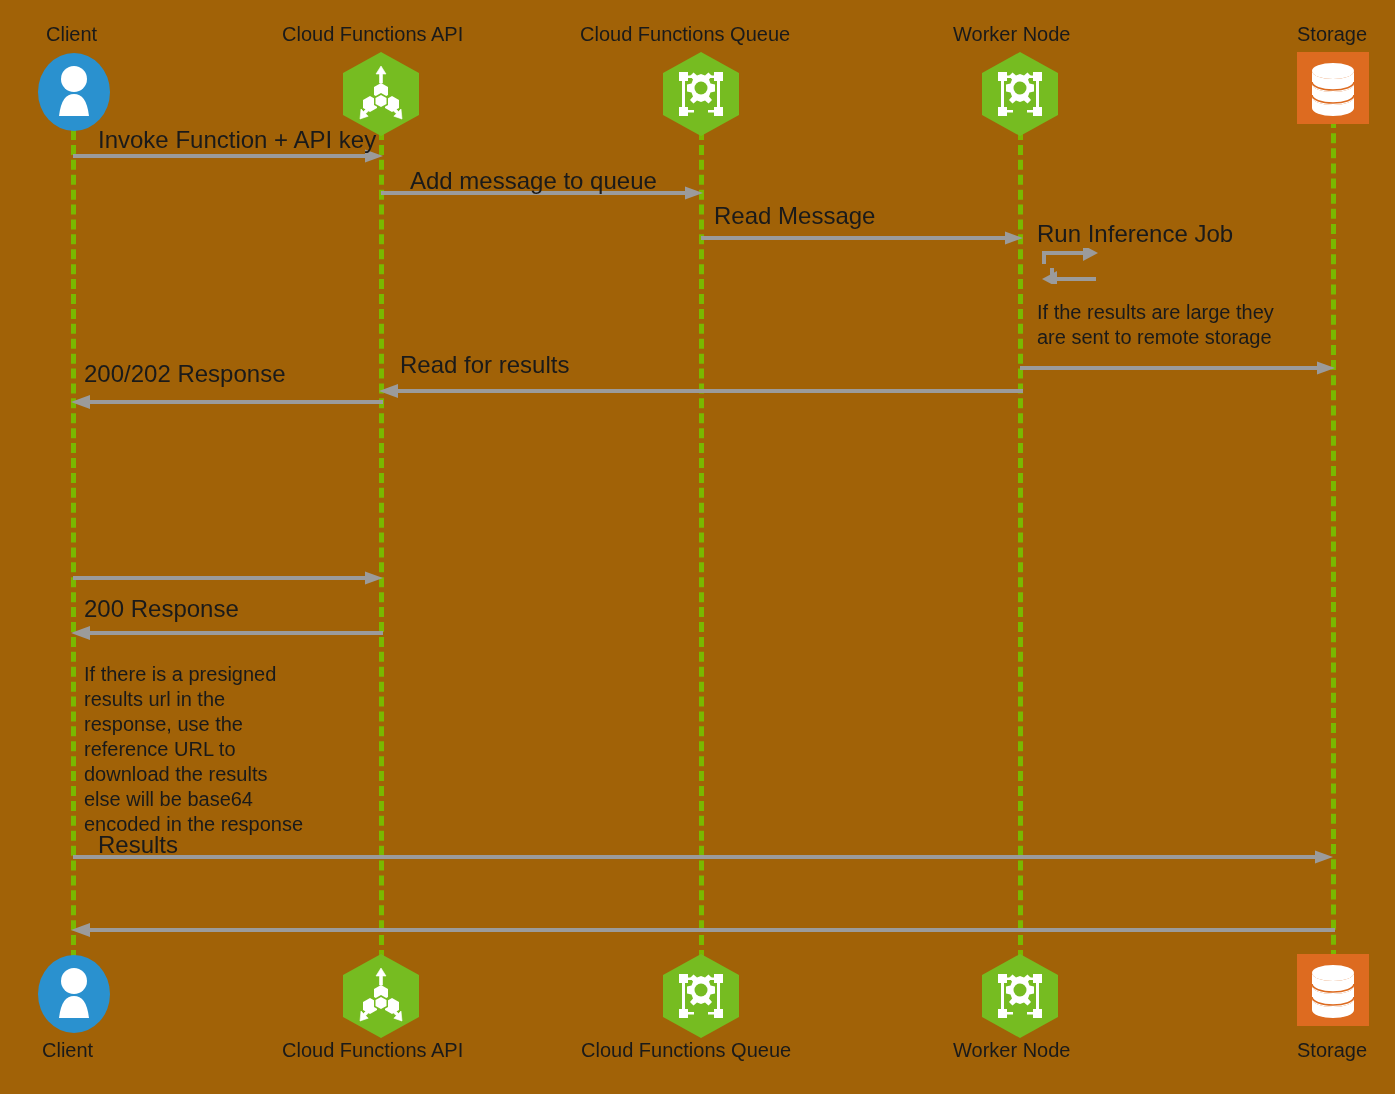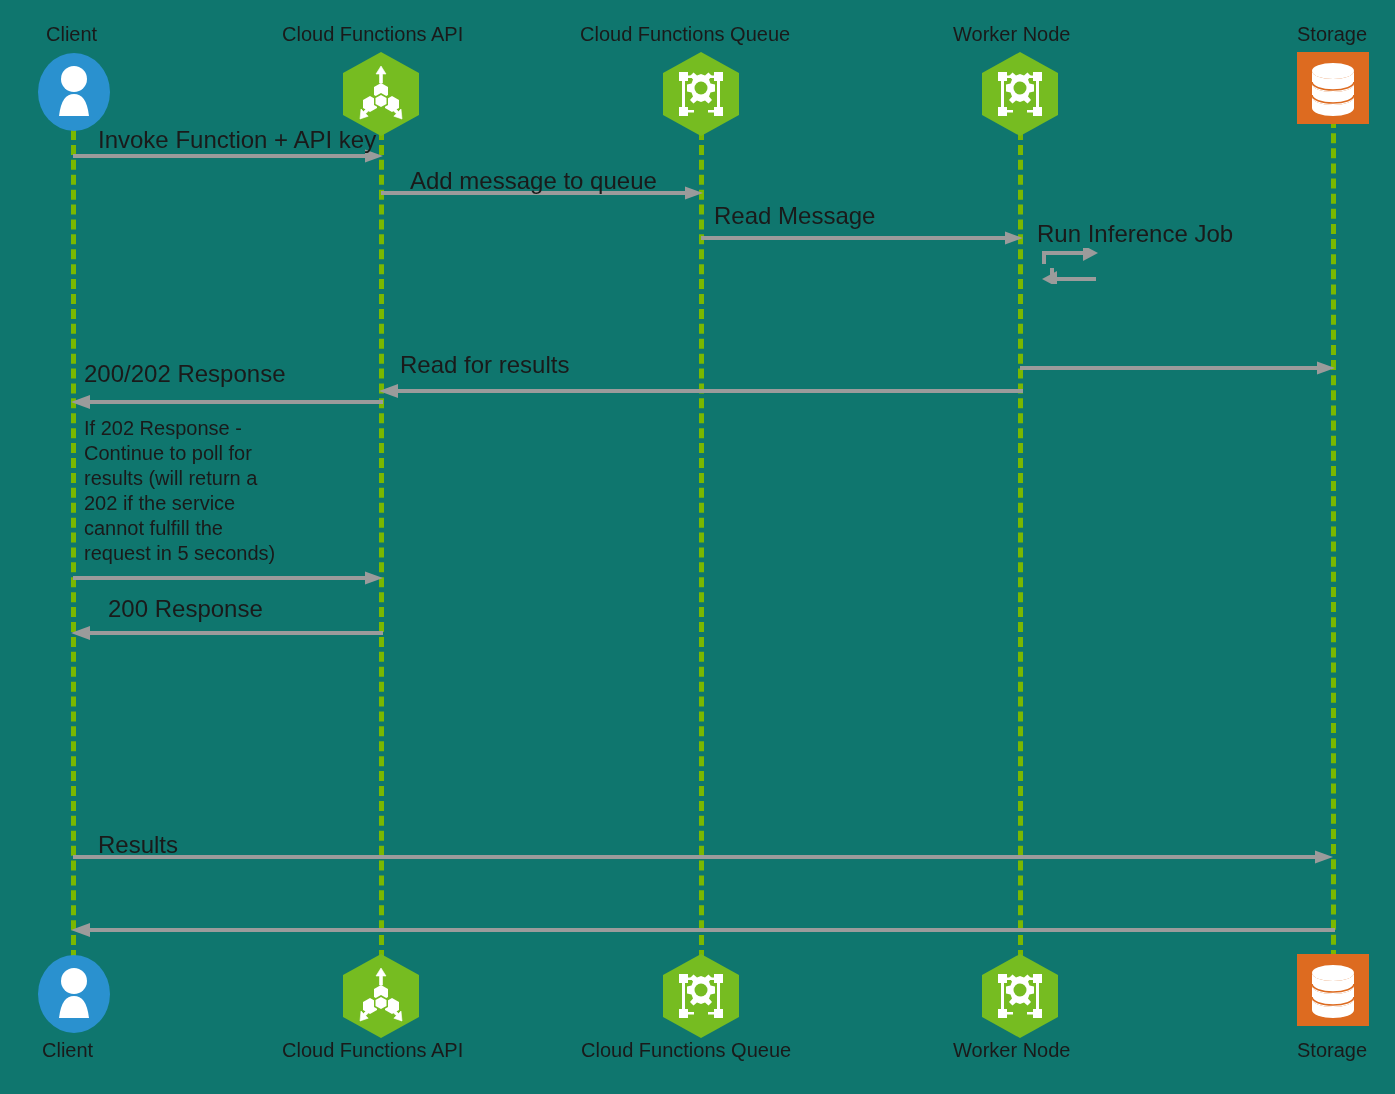--- a/index.html
+++ b/index.html
@@ -8,21 +8,21 @@
     background: #ffffff;
   }
   body {
     font-family: "Liberation Sans", sans-serif;
     color: #1a1a1a;
   }
   #canvas {
     position: relative;
     width: 1395px;
     height: 1094px;
-    background: #0f766e;
+    background: #a16207;
     overflow: hidden;
   }
   .lifeline {
     position: absolute;
     width: 0;
     border-left: 5px dashed #7ab800;
     top: 0;
   }
   .actor-label {
     position: absolute;
@@ -191,54 +191,57 @@
   <div class="msg-label" style="left:1037px; top:221px;">Run Inference Job</div>
   <svg class="loop-icon" style="left:1040px; top:248px;" width="60" height="36" viewBox="0 0 60 36">
     <g fill="none" stroke="#9b9b9b" stroke-width="4" stroke-linejoin="miter">
       <path d="M4 16 L4 5 L48 5"></path>
       <path d="M56 31 L12 31 L12 20"></path>
     </g>
     <polygon points="58,5 43,-3 43,13" fill="#9b9b9b"></polygon>
     <polygon points="2,31 17,23 17,39" fill="#9b9b9b"></polygon>
   </svg>
 
+  <div class="note-label" style="left:1037px; top:300px;">If the results are large they
+are sent to remote storage</div>
   <svg class="arrow-svg" style="left:1020px; top:361px;" width="317" height="14" viewBox="0 0 317 14">
     <line x1="0" y1="7" x2="303" y2="7" stroke="#9b9b9b" stroke-width="4"></line>
     <polygon points="315,7 297,0.5 297,13.5" fill="#9b9b9b"></polygon>
   </svg>
 
   <div class="msg-label" style="left:400px; top:352px;">Read for results</div>
   <svg class="arrow-svg" style="left:379px; top:384px;" width="644" height="14" viewBox="0 0 644 14">
     <line x1="14" y1="7" x2="644" y2="7" stroke="#9b9b9b" stroke-width="4"></line>
     <polygon points="0,7 19,0 19,14" fill="#9b9b9b"></polygon>
   </svg>
 
   <div class="msg-label" style="left:84px; top:361px;">200/202 Response</div>
   <svg class="arrow-svg" style="left:71px; top:395px;" width="312" height="14" viewBox="0 0 312 14">
     <line x1="14" y1="7" x2="312" y2="7" stroke="#9b9b9b" stroke-width="4"></line>
     <polygon points="0,7 19,0 19,14" fill="#9b9b9b"></polygon>
   </svg>
 
-  <div class="note-label" style="left:84px; top:416px;">If 202 Response -
-Continue to poll for
-results (will return a
-202 if the service
-cannot fulfill the
-request in 5 seconds)</div>
   <svg class="arrow-svg" style="left:73px; top:571px;" width="312" height="14" viewBox="0 0 312 14">
     <line x1="0" y1="7" x2="298" y2="7" stroke="#9b9b9b" stroke-width="4"></line>
     <polygon points="310,7 292,0.5 292,13.5" fill="#9b9b9b"></polygon>
   </svg>
 
-  <div class="msg-label" style="left:84px; top:596px;margin-left:24px;">200 Response</div>
+  <div class="msg-label" style="left:84px; top:596px;">200 Response</div>
   <svg class="arrow-svg" style="left:71px; top:626px;" width="312" height="14" viewBox="0 0 312 14">
     <line x1="14" y1="7" x2="312" y2="7" stroke="#9b9b9b" stroke-width="4"></line>
     <polygon points="0,7 19,0 19,14" fill="#9b9b9b"></polygon>
   </svg>
 
+  <div class="note-label" style="left:84px; top:662px;">If there is a presigned
+results url in the
+response, use the
+reference URL to
+download the results
+else will be base64
+encoded in the response</div>
   <svg class="arrow-svg" style="left:73px; top:850px;" width="1262" height="14" viewBox="0 0 1262 14">
     <line x1="0" y1="7" x2="1248" y2="7" stroke="#9b9b9b" stroke-width="4"></line>
     <polygon points="1260,7 1242,0.5 1242,13.5" fill="#9b9b9b"></polygon>
   </svg>
 
   <div class="msg-label" style="left:98px; top:832px;">Results</div>
   <svg class="arrow-svg" style="left:71px; top:923px;" width="1264" height="14" viewBox="0 0 1264 14">
     <line x1="14" y1="7" x2="1264" y2="7" stroke="#9b9b9b" stroke-width="4"></line>
     <polygon points="0,7 19,0 19,14" fill="#9b9b9b"></polygon>
   </svg>

